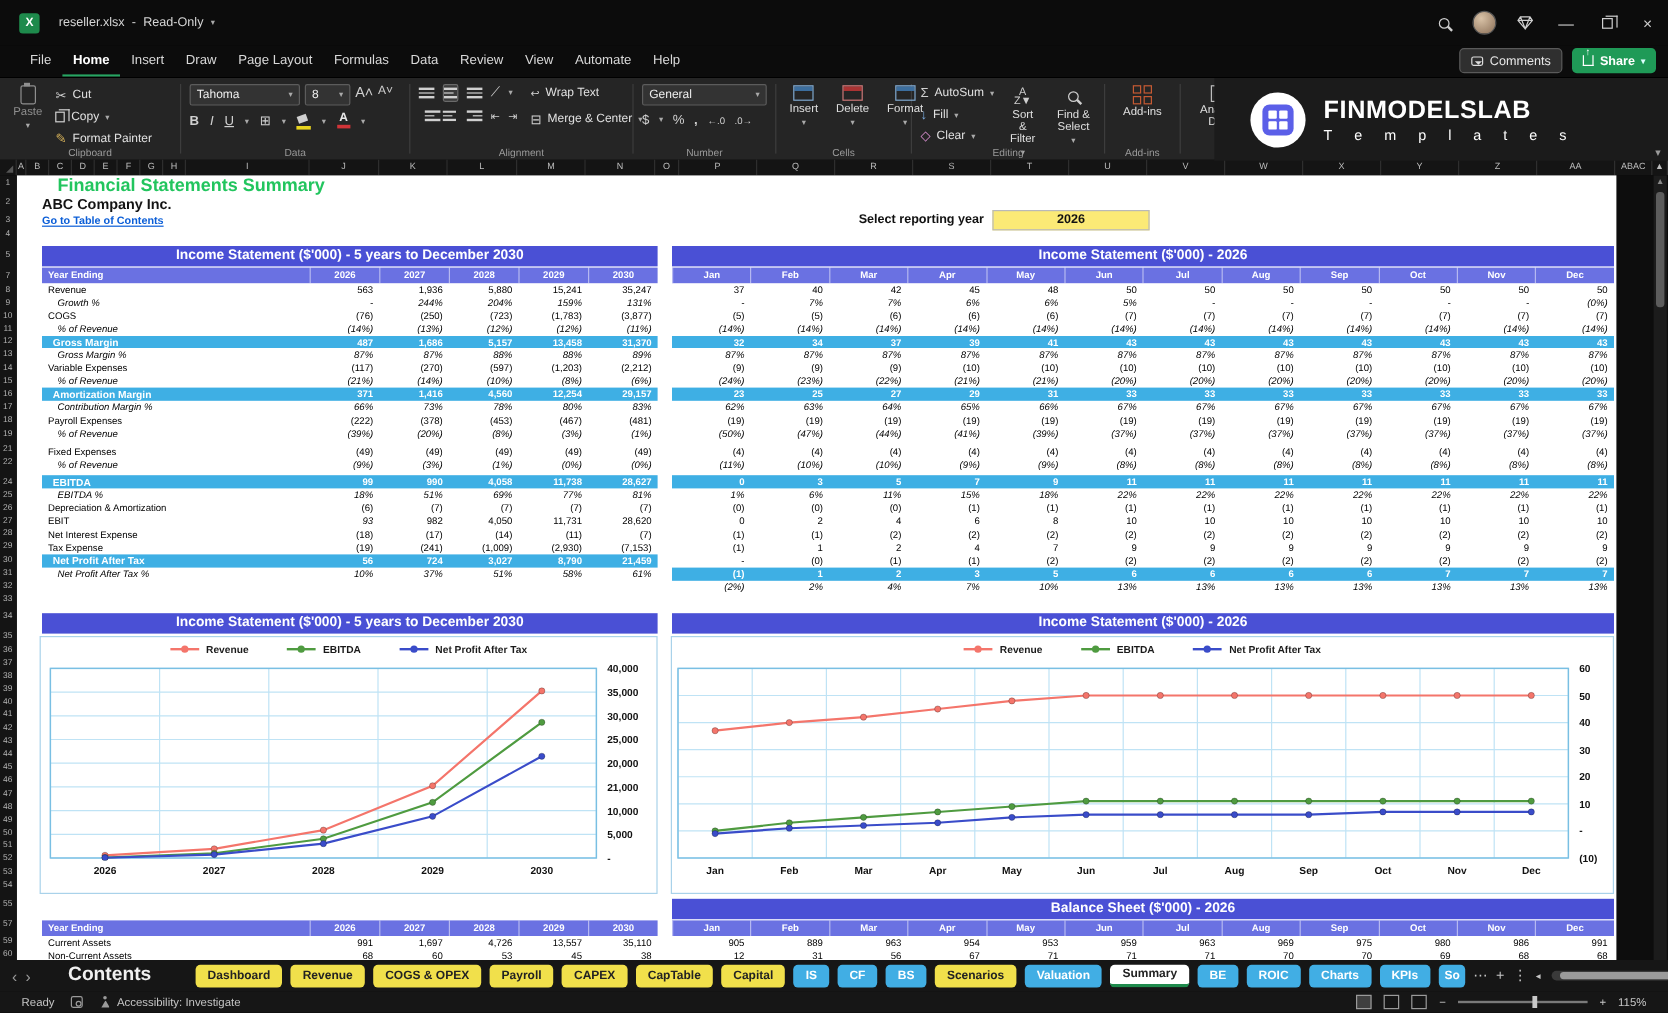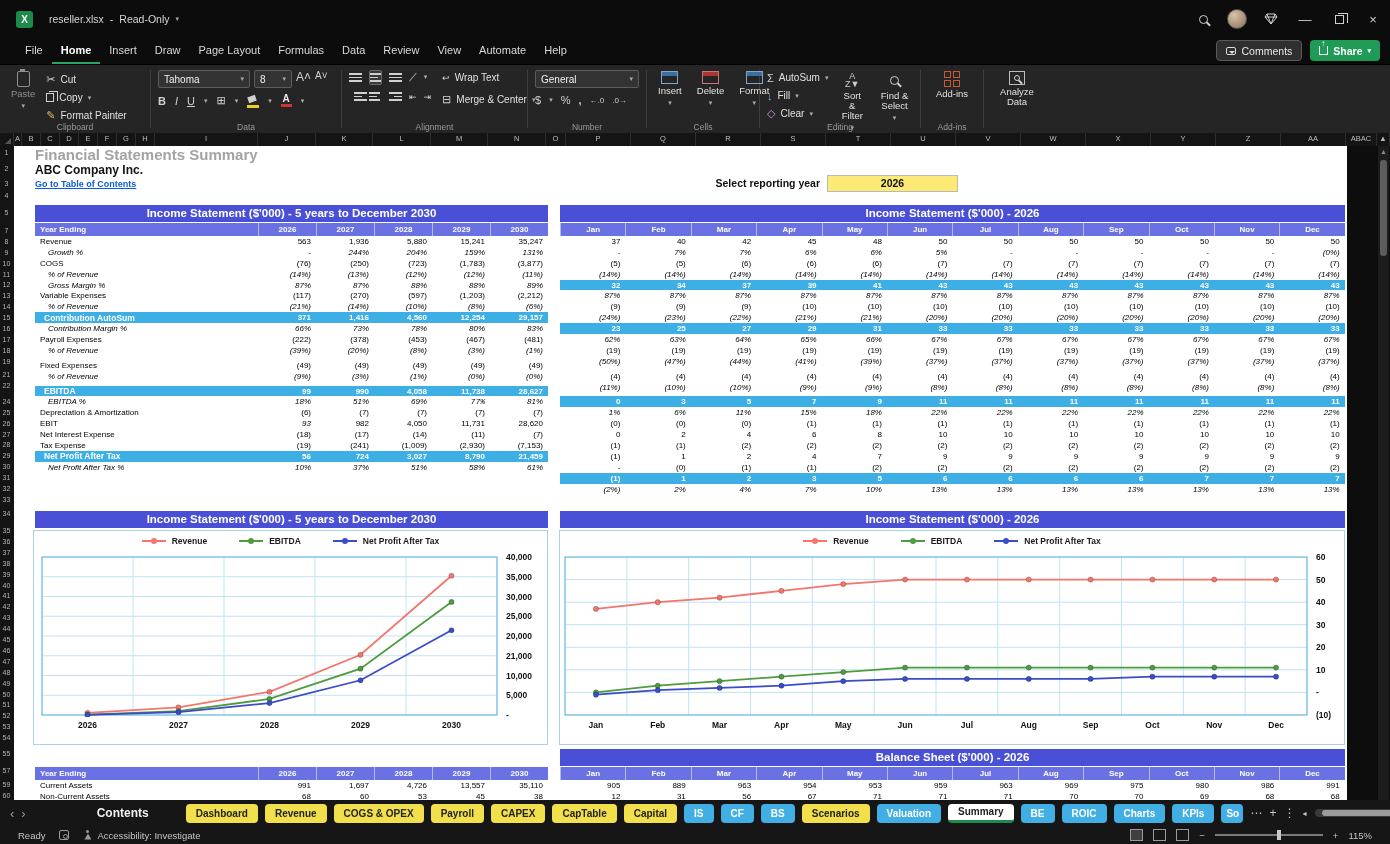--- a/index.html
+++ b/index.html
@@ -69,21 +69,21 @@
 
 .colstrip{height:13px;background:#141414;display:flex;color:#bdbdbd;font-size:7.5px}
 .colcell{border-right:1px solid #2e2e2e;text-align:center;line-height:12px;height:13px;flex:none;overflow:hidden}
 .corner{width:14px;position:relative}
 .corner::after{content:"";position:absolute;right:2px;bottom:2px;border-left:6px solid transparent;border-bottom:6px solid #555}
 
 .sheetwrap{position:relative;height:654px;background:#0d0d0d;overflow:hidden}
 .sheet-white{position:absolute;left:14px;top:0;width:1333px;height:654px;background:#fff}
 .gutter{position:absolute;left:0;top:0;width:14px;height:654px;background:#141414}
 .gut-n{position:absolute;left:0;width:13px;text-align:center;color:#b5b5b5;font-size:7px;height:10px;line-height:10px}
-.s-title{position:absolute;left:35px;top:0;font-size:15px;font-weight:bold;color:#a3a3a3}
+.s-title{position:absolute;left:48px;top:0;font-size:15px;font-weight:bold;color:#22c55e}
 .s-company{position:absolute;left:35px;top:17px;font-size:12px;font-weight:bold;color:#141414}
 .s-link{position:absolute;left:35px;top:33px;font-size:9px;color:#0B5ED7;font-weight:bold;text-decoration:underline;cursor:pointer}
 .sel-label{position:absolute;left:660px;top:31px;width:160px;text-align:right;font-weight:bold;font-size:10.5px;color:#111}
 .sel-cell{position:absolute;left:827px;top:29px;width:131px;height:17px;background:#FBEA76;border:1px solid #b9b9b9;text-align:center;font-weight:bold;font-size:10.5px;line-height:15px;color:#111}
 .banner{position:absolute;height:17px;background:#4A50D5;color:#fff;font-weight:bold;font-size:11.5px;text-align:center;line-height:17px;overflow:hidden}
 .ntable{position:absolute;font-size:8px;color:#000}
 .thead{display:flex;height:13px;background:#6A71E2;color:#fff;font-weight:bold;align-items:center}
 .trow{display:flex;height:10.9px;align-items:center}
 .c{flex:none;height:100%;display:flex;align-items:center;justify-content:flex-end;padding-right:5px;white-space:nowrap;overflow:hidden}
 .l{justify-content:flex-start;padding-left:5px}
@@ -101,21 +101,21 @@
 .leg-marker::after{content:"";position:absolute;width:6px;height:6px;border-radius:50%;left:9px;top:-2px;background:inherit}
 .ylab{position:absolute;font-size:8.5px;font-weight:bold;color:#111;white-space:nowrap}
 .xlab{position:absolute;font-size:8.5px;font-weight:bold;color:#111;text-align:center}
 
 .vscroll{position:absolute;right:1px;top:0;width:11px;height:654px;background:#1c1c1c}
 .vs-up{position:absolute;top:2px;left:0;width:11px;text-align:center;color:#8a8a8a;font-size:7px}
 .vs-thumb{position:absolute;top:14px;left:2px;width:7px;height:96px;background:#5c5c5c;border-radius:3px}
 
 .tabbar{height:26px;background:#161616;display:flex;align-items:center;padding:0 10px;gap:7px;overflow:hidden}
 .nav-ar{color:#9a9a9a;font-size:13px;width:16px;text-align:center}
-.contents-lbl{color:#f0f0f0;font-size:12px;font-weight:bold;margin:0 30px 0 64px}
+.contents-lbl{color:#f0f0f0;font-size:16px;font-weight:bold;margin:0 30px 0 24px}
 .tab{height:19px;line-height:19px;padding:0 10px;border-radius:4px;font-weight:bold;font-size:10px;white-space:nowrap;flex:none}
 .tab.yellow{background:#F1E04B;color:#222}
 .tab.blue{background:#41AEE4;color:#fff}
 .tab.active{background:#fff;color:#222;border-bottom:3px solid #1E8A4C;line-height:16px}
 .tab.cut{max-width:22px;overflow:hidden;padding:0 5px}
 .tb-ic{color:#c5c5c5;font-size:12px;flex:none}
 .scrolltrack{flex:1;height:8px;background:#3a3a3a;border-radius:4px;position:relative;min-width:100px;margin:0 2px}
 .scrollthumb{position:absolute;left:7px;top:1px;height:6px;width:93%;background:#9b9b9b;border-radius:3px}
 
 .statusbar{height:18px;background:#161616;display:flex;align-items:center;color:#c5c5c5;font-size:9.5px;padding:0 18px;gap:14px}
@@ -383,20 +383,35 @@
       <div class="rg-label"><span>Add-ins</span></div>
     </div>
     <div class="rsep"></div>
     <div class="rgroup" style="width:66px;justify-content:center">
       <div class="bigbtn">
           <span class="analyze-ic">
             <span class="mag" style="width:6px;height:6px"></span>
           </span>
           <span>Analyze Data</span>
         </div>
+    </div>
+    <div class="logo-panel">
+      <span class="logo-circle">
+          <span class="logo-sq">
+            <i></i>
+            <i></i>
+            <i></i>
+            <i></i>
+          </span>
+        </span>
+      <span>
+        <div class="logo-t1">FINMODELSLAB</div>
+        <div class="logo-t2">T e m p l a t e s</div>
+      </span>
+      <span class="ribbon-collapse">▾</span>
     </div>
   </div>
 
   <div class="colstrip" id="colstrip">
       <div class="colcell corner"></div>
       <div class="colcell" style="width: 8px;">A</div>
       <div class="colcell" style="width: 19px;">B</div>
       <div class="colcell" style="width: 19px;">C</div>
       <div class="colcell" style="width: 19px;">D</div>
       <div class="colcell" style="width: 19px;">E</div>
@@ -528,20 +543,28 @@
           <div class="c" style="flex-basis: 58px;">(3,877)</div>
         </div>
         <div class="trow i">
           <div class="c l" style="flex-basis: 223px;">% of Revenue</div>
           <div class="c" style="flex-basis: 58px;">(14%)</div>
           <div class="c" style="flex-basis: 58px;">(13%)</div>
           <div class="c" style="flex-basis: 58px;">(12%)</div>
           <div class="c" style="flex-basis: 58px;">(12%)</div>
           <div class="c" style="flex-basis: 58px;">(11%)</div>
         </div>
+        <div class="trow h">
+          <div class="c l" style="flex-basis: 223px;">Gross Margin</div>
+          <div class="c" style="flex-basis: 58px;">487</div>
+          <div class="c" style="flex-basis: 58px;">1,686</div>
+          <div class="c" style="flex-basis: 58px;">5,157</div>
+          <div class="c" style="flex-basis: 58px;">13,458</div>
+          <div class="c" style="flex-basis: 58px;">31,370</div>
+        </div>
         <div class="trow i">
           <div class="c l" style="flex-basis: 223px;">Gross Margin %</div>
           <div class="c" style="flex-basis: 58px;">87%</div>
           <div class="c" style="flex-basis: 58px;">87%</div>
           <div class="c" style="flex-basis: 58px;">88%</div>
           <div class="c" style="flex-basis: 58px;">88%</div>
           <div class="c" style="flex-basis: 58px;">89%</div>
         </div>
         <div class="trow n">
           <div class="c l" style="flex-basis: 223px;">Variable Expenses</div>
@@ -553,21 +576,21 @@
         </div>
         <div class="trow i">
           <div class="c l" style="flex-basis: 223px;">% of Revenue</div>
           <div class="c" style="flex-basis: 58px;">(21%)</div>
           <div class="c" style="flex-basis: 58px;">(14%)</div>
           <div class="c" style="flex-basis: 58px;">(10%)</div>
           <div class="c" style="flex-basis: 58px;">(8%)</div>
           <div class="c" style="flex-basis: 58px;">(6%)</div>
         </div>
         <div class="trow h">
-          <div class="c l" style="flex-basis: 223px;">Contribution AutoSum</div>
+          <div class="c l" style="flex-basis: 223px;">Amortization Margin</div>
           <div class="c" style="flex-basis: 58px;">371</div>
           <div class="c" style="flex-basis: 58px;">1,416</div>
           <div class="c" style="flex-basis: 58px;">4,560</div>
           <div class="c" style="flex-basis: 58px;">12,254</div>
           <div class="c" style="flex-basis: 58px;">29,157</div>
         </div>
         <div class="trow i">
           <div class="c l" style="flex-basis: 223px;">Contribution Margin %</div>
           <div class="c" style="flex-basis: 58px;">66%</div>
           <div class="c" style="flex-basis: 58px;">73%</div>
@@ -613,21 +636,21 @@
           <div class="c" style="flex-basis: 58px;">990</div>
           <div class="c" style="flex-basis: 58px;">4,058</div>
           <div class="c" style="flex-basis: 58px;">11,738</div>
           <div class="c" style="flex-basis: 58px;">28,627</div>
         </div>
         <div class="trow i">
           <div class="c l" style="flex-basis: 223px;">EBITDA %</div>
           <div class="c" style="flex-basis: 58px;">18%</div>
           <div class="c" style="flex-basis: 58px;">51%</div>
           <div class="c" style="flex-basis: 58px;">69%</div>
-          <div class="c" style="flex-basis: 58px; font-family: Liberation Mono, monospace;">77%</div>
+          <div class="c" style="flex-basis: 58px;">77%</div>
           <div class="c" style="flex-basis: 58px;">81%</div>
         </div>
         <div class="trow n">
           <div class="c l" style="flex-basis: 223px;">Depreciation &amp; Amortization</div>
           <div class="c" style="flex-basis: 58px;">(6)</div>
           <div class="c" style="flex-basis: 58px;">(7)</div>
           <div class="c" style="flex-basis: 58px;">(7)</div>
           <div class="c" style="flex-basis: 58px;">(7)</div>
           <div class="c" style="flex-basis: 58px;">(7)</div>
         </div>

